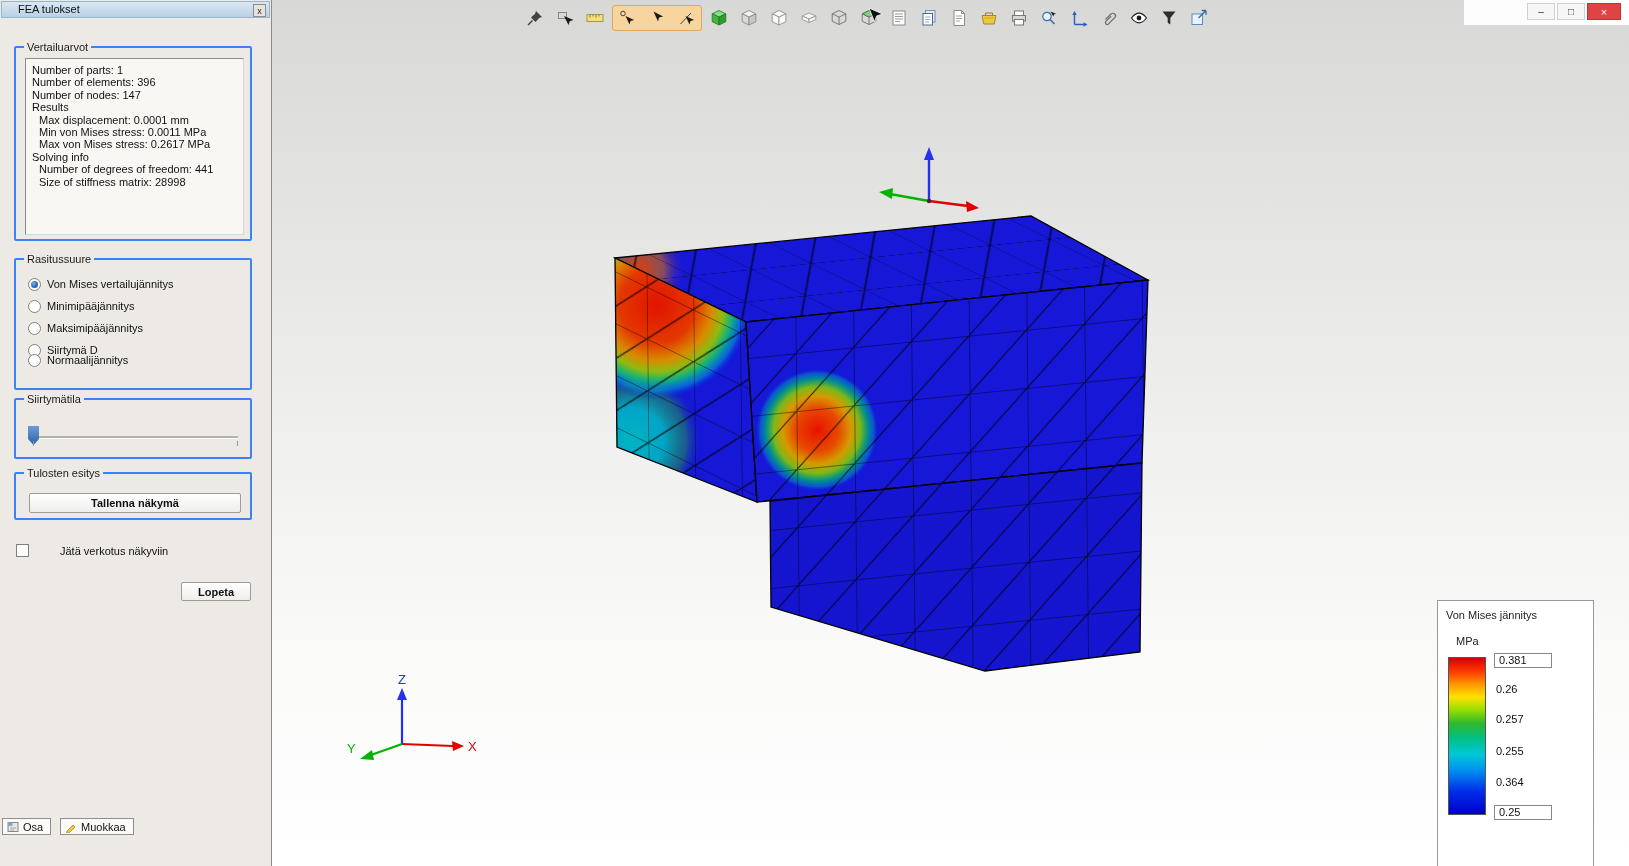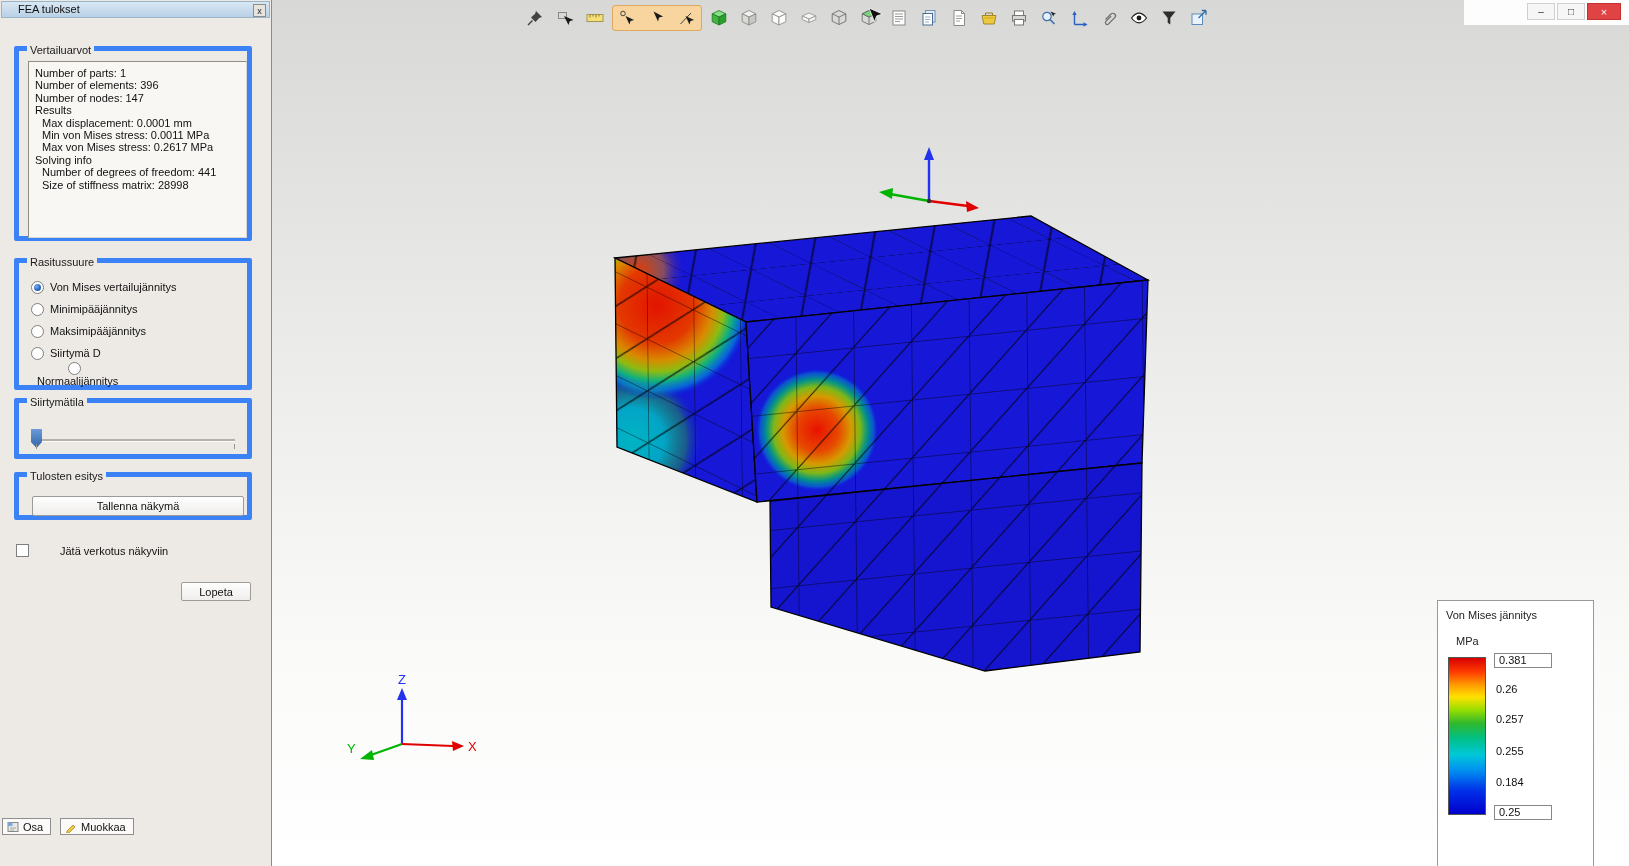--- a/index.html
+++ b/index.html
@@ -9,21 +9,21 @@
 
   
   #panel{position:absolute;left:0;top:0;width:272px;height:866px;background:#edeae5;
          border-right:1px solid #8c8c8c;box-sizing:border-box;}
   #titlebar{position:absolute;left:1px;top:1px;width:269px;height:17px;
             background:linear-gradient(#d9e7f3,#b9d1e6);border:1px solid #9ab4cc;
             box-sizing:border-box;font-size:11px;color:#111;line-height:15px;padding-left:16px;}
   #panel-close{position:absolute;right:3px;top:2px;width:13px;height:13px;background:#e6e4df;
                border:1px solid #8e8d8a;font-size:9px;line-height:10px;text-align:center;
                color:#222;padding:0;cursor:default;}
-  .grp{position:absolute;border:5px solid #3b82f6;border-radius:2px;box-sizing:border-box;}
+  .grp{position:absolute;border:2px solid #3b82f6;border-radius:2px;box-sizing:border-box;}
   .grp>.lbl{position:absolute;top:-7px;left:8px;background:#edeae5;padding:0 3px;
             font-size:11px;color:#1a1a1a;white-space:nowrap;}
   #grp-stats{left:14px;top:46px;width:238px;height:195px;}
   #statsbox{position:absolute;left:9px;top:10px;width:219px;height:177px;background:#f8f7f4;
             border:1px solid;border-color:#8f8d88 #d8d6d1 #d8d6d1 #8f8d88;box-sizing:border-box;
             padding:5px 6px;overflow:hidden;}
   .ln{font-size:11px;line-height:12.4px;color:#111;white-space:nowrap;}
   .ln.ind{padding-left:7px;}
   #grp-stress{left:14px;top:258px;width:238px;height:132px;}
   .radio{position:absolute;left:12px;height:16px;display:flex;align-items:center;}
@@ -34,21 +34,21 @@
   .rlbl{font-size:11px;color:#111;margin-left:6px;white-space:nowrap;}
   #grp-disp{left:14px;top:398px;width:238px;height:61px;}
   #slider-groove{position:absolute;left:14px;right:12px;top:36px;height:2px;background:#b5b1aa;
                  border-bottom:1px solid #fcfbf9;}
   #slider-thumb{position:absolute;left:12px;top:26px;width:11px;height:19px;
                 background:linear-gradient(#6c9cd8,#2d62a8);
                 clip-path:polygon(0 0,100% 0,100% 68%,50% 100%,0 68%);}
   .tick{position:absolute;top:41px;width:1px;height:5px;background:#9a968f;}
   #grp-view{left:14px;top:472px;width:238px;height:48px;}
   .btn{background:linear-gradient(#fefefe,#efeeec);border:1px solid #9b9b98;border-radius:2px;
-       font-size:11px;color:#111;font-family:"Liberation Sans",sans-serif;}
+       font-size:11px;color:#111;font-family:"Liberation Sans",sans-serif;font-weight:bold;}
   #save-view-btn{position:absolute;left:13px;top:19px;width:212px;height:20px;}
   #meshchk{position:absolute;left:16px;top:544px;display:flex;align-items:center;gap:24px;}
   #meshchk .box{width:13px;height:13px;background:#fff;border:1px solid #7f7f7f;box-sizing:border-box;}
   #meshchk .clbl{font-size:11px;color:#111;margin-left:7px;}
   #quit-btn{position:absolute;left:181px;top:582px;width:70px;height:19px;}
   .tab{position:absolute;top:818px;height:17px;border:1px solid #8f8f8f;background:#fbfaf8;
        display:flex;align-items:center;gap:4px;padding:0 7px 0 4px;font-size:11px;color:#111;
        box-sizing:border-box;}
   #tab-osa{left:2px;}
   #tab-muokkaa{left:60px;}
@@ -118,21 +118,21 @@
         <span class="rlbl">Minimipääjännitys</span>
       </div>
       <div class="radio" style="top:60px;">
         <span class="rdot"></span>
         <span class="rlbl">Maksimipääjännitys</span>
       </div>
       <div class="radio" style="top:82px;">
         <span class="rdot"></span>
         <span class="rlbl">Siirtymä D</span>
       </div>
-      <div class="radio" style="top:99px;flex-direction:column;">
+      <div class="radio" style="top:92px;">
         <span class="rdot"></span>
         <span class="rlbl">Normaalijännitys</span>
       </div>
     </div>
 
     <div class="grp" id="grp-disp">
       <span class="lbl">Siirtymätila</span>
       <div id="slider-groove"></div>
       <div id="slider-thumb"></div>
       <div class="tick" style="left:17px;"></div>
@@ -428,21 +428,21 @@
     </svg>
 
     <div id="legend">
       <div class="ltitle">Von Mises jännitys</div>
       <div class="lunit">MPa</div>
       <div id="lbar"></div>
       <div class="lbox" style="top:52px;">0.381</div>
       <div class="lval" style="top:82px;">0.26</div>
       <div class="lval" style="top:112px;">0.257</div>
       <div class="lval" style="top:144px;">0.255</div>
-      <div class="lval" style="top:175px;">0.184</div>
+      <div class="lval" style="top:175px;">0.364</div>
       <div class="lbox" style="top:204px;">0.25</div>
     </div>
 
     <div id="winctl">
       <button class="wbtn">–</button>
       <button class="wbtn">□</button>
       <button class="wbtn" id="win-close">×</button>
     </div>
   </div>
 </div>

